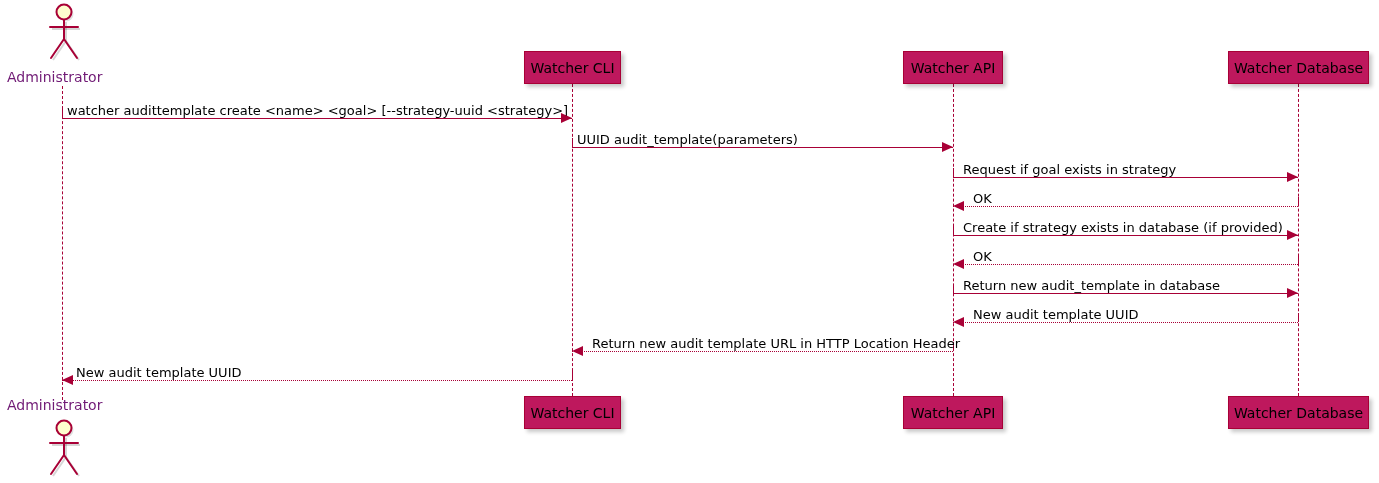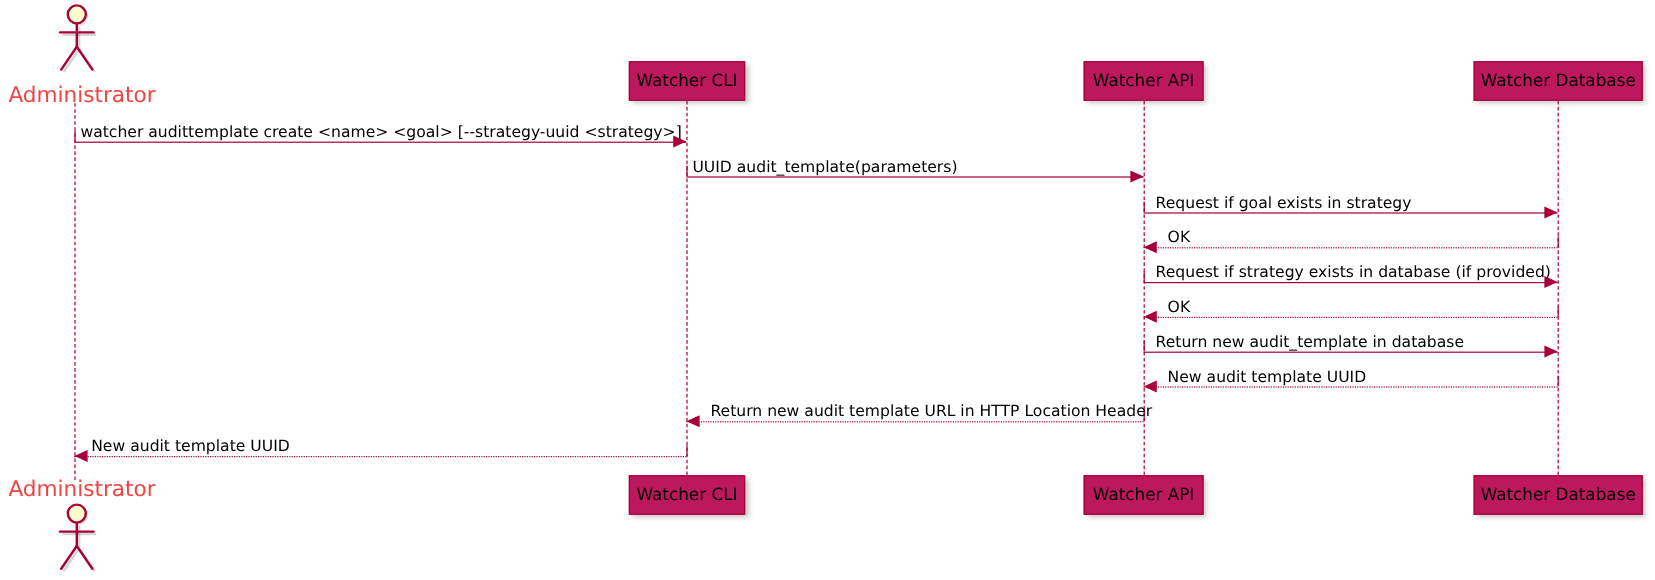--- a/index.html
+++ b/index.html
@@ -34,22 +34,22 @@
     box-shadow: 3px 3px 4px rgba(0,0,0,0.22);
     z-index: 6;
   }
   
   .actor-fig {
     position: absolute;
     z-index: 6;
   }
   .actor-label {
     position: absolute;
-    font-size: 18px;
-    color: #ef4444;
+    font-size: 14px;
+    color: #701a75;
     white-space: nowrap;
     z-index: 6;
   }
   
   .lifeline {
     position: absolute;
     width: 0;
     border-left: 1px dashed #A80036;
     z-index: 1;
   }
@@ -168,21 +168,21 @@
   <div class="msg dashed" style="left:953px; top:206px; width:345px;">
     <div class="line"></div>
     <div class="stub" style="left:345px;"></div>
     <div class="label" style="left:20px;">OK</div>
     <div class="arrowhead left" style="left:0px;"></div>
   </div>
 
   <div class="msg solid" style="left:953px; top:235px; width:345px;">
     <div class="line"></div>
     <div class="stub" style="left:0px;"></div>
-    <div class="label" style="left:10px;">Request if strategy exists in database (if provided)</div>
+    <div class="label" style="left:10px;">Create if strategy exists in database (if provided)</div>
     <div class="arrowhead right" style="left:334px;"></div>
   </div>
 
   <div class="msg dashed" style="left:953px; top:264px; width:345px;">
     <div class="line"></div>
     <div class="stub" style="left:345px;"></div>
     <div class="label" style="left:20px;">OK</div>
     <div class="arrowhead left" style="left:0px;"></div>
   </div>
 

